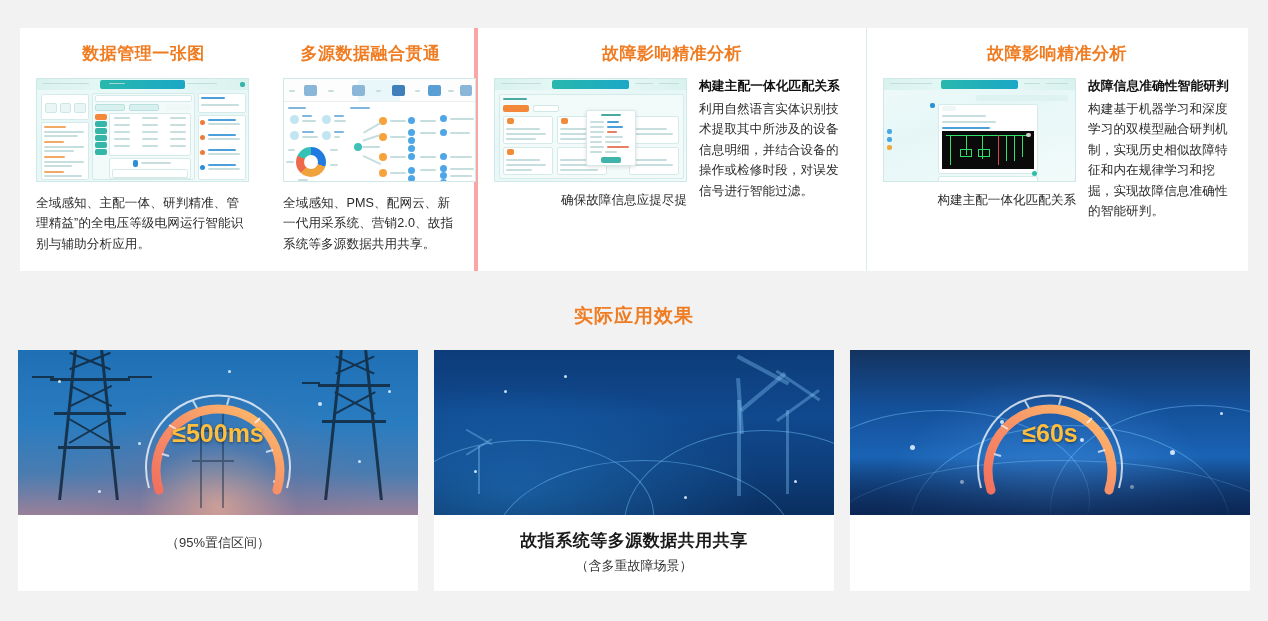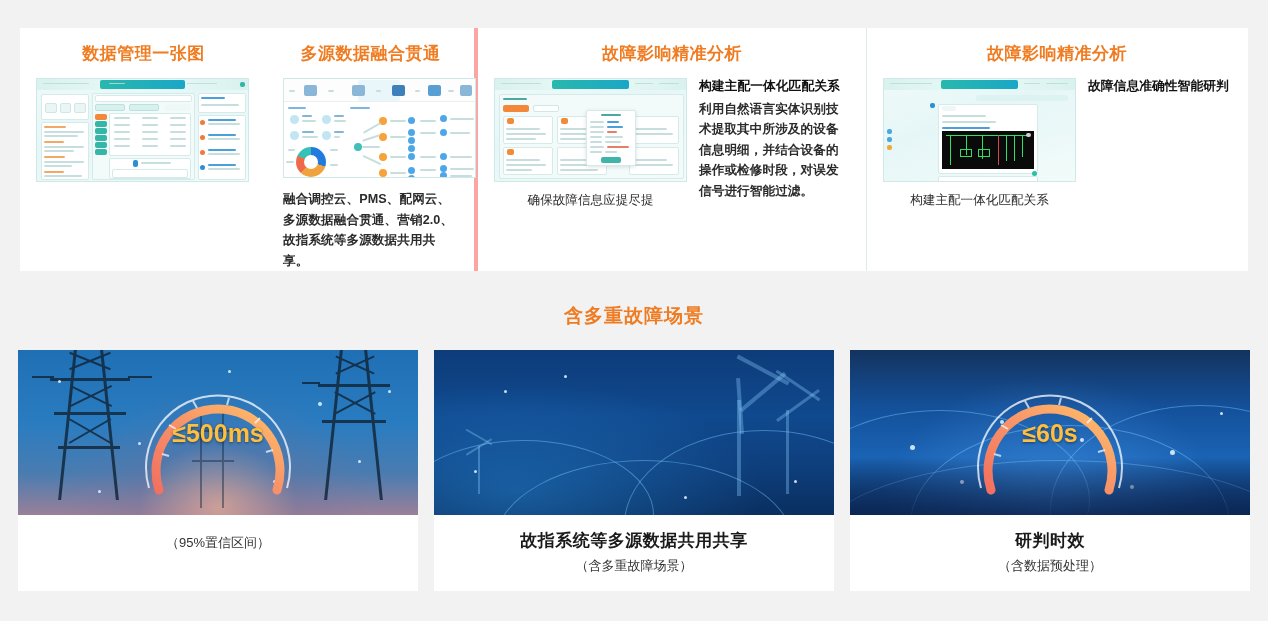--- a/index.html
+++ b/index.html
@@ -40,23 +40,22 @@
 
   .split { display: flex; gap: 12px; }
   .split .left { flex: 0 0 auto; }
   .split .right { flex: 1 1 auto; min-width: 0; }
 
   .desc {
     font-size: 12.6px;
     color: #2b2b2b;
     line-height: 1.62;
     letter-spacing: 0.1px;
-    font-weight: bold;
-  }
-  .desc-center { text-align: center; font-size: 12.6px; color: #2b2b2b; margin-top: 10px; }
+  }
+  .desc-center { text-align: right; font-size: 12.6px; color: #2b2b2b; margin-top: 10px; }
   .sub-head {
     font-size: 12.8px; font-weight: bold; color: #111;
     margin-bottom: 4px; white-space: nowrap;
   }
 
   
   .shot {
     position: relative; overflow: hidden;
     background: linear-gradient(160deg, #eefaf8 0%, #e6f6f7 40%, #f2fbfa 100%);
     border: 1px solid #cfe9e8;
@@ -201,20 +200,21 @@
         <div class="schip" style="left:163px;top:56px;width:5px;height:5px;background:#ef7a3c;border-radius:50%;"></div>
         <div class="sline" style="left:171px;top:55px;width:28px;background:#2b8fd6;"></div>
         <div class="sline" style="left:171px;top:59px;width:32px;"></div>
         <div class="schip" style="left:163px;top:71px;width:5px;height:5px;background:#ef7a3c;border-radius:50%;"></div>
         <div class="sline" style="left:171px;top:70px;width:28px;background:#2b8fd6;"></div>
         <div class="sline" style="left:171px;top:74px;width:32px;"></div>
         <div class="schip" style="left:163px;top:86px;width:5px;height:5px;background:#2b8fd6;border-radius:50%;"></div>
         <div class="sline" style="left:171px;top:85px;width:28px;background:#2b8fd6;"></div>
         <div class="sline" style="left:171px;top:89px;width:32px;"></div>
       </div>
+      <div class="desc" style="margin-top:11px;">全域感知、主配一体、研判精准、管理精益”的全电压等级电网运行智能识别与辅助分析应用。</div>
     </div>
 
     <div class="feature-col c2">
       <div class="feat-title">多源数据融合贯通</div>
       <div class="shot" style="width:193px;height:104px;background:#ffffff;">
         <div style="position:absolute;left:0;top:0;right:0;height:23px;background:#fdfdfd;border-bottom:1px solid #eee;"></div>
         <div class="schip" style="left:74px;top:1px;width:42px;height:21px;background:#eaf7fa;"></div>
         <div class="schip" style="left:20px;top:6px;width:13px;height:11px;background:#8ab7d8;border-radius:2px;"></div>
         <div class="schip" style="left:68px;top:6px;width:13px;height:11px;background:#8ab7d8;border-radius:2px;"></div>
         <div class="schip" style="left:108px;top:6px;width:13px;height:11px;background:#3f7fba;border-radius:2px;"></div>
@@ -275,21 +275,21 @@
         <div class="sline" style="left:166px;top:39px;width:24px;"></div>
         <div class="sline" style="left:166px;top:53px;width:20px;"></div>
         <div class="sline" style="left:166px;top:77px;width:22px;"></div>
         <div class="sline" style="left:166px;top:89px;width:24px;"></div>
         <div class="sline" style="left:166px;top:96px;width:22px;"></div>
         <div class="sline" style="left:136px;top:41px;width:16px;"></div>
         <div class="sline" style="left:136px;top:53px;width:16px;"></div>
         <div class="sline" style="left:136px;top:77px;width:16px;"></div>
         <div class="sline" style="left:136px;top:90px;width:16px;"></div>
       </div>
-      <div class="desc" style="margin-top:11px;">融合调控云、PMS、配网云、多源数据融合贯通、营销2.0、故指系统等多源数据共用共享。</div>
+      <div class="desc" style="margin-top:11px;">全域感知、PMS、配网云、新一代用采系统、营销2.0、故指系统等多源数据共用共享。</div>
     </div>
 
     <div class="feature-col c3">
       <div class="feat-title">故障影响精准分析</div>
       <div class="split">
         <div class="left">
           <div class="shot" style="width:193px;height:104px;">
             <div class="topbar"></div>
               <div class="titlepill"></div>
             <div class="sline" style="left:6px;top:3.5px;width:40px;"></div>
@@ -384,27 +384,28 @@
             <div class="sldline" style="left:76px;top:70px;width:12px;height:8px;background:transparent;border:1px solid #2ee06a;"></div>
             <div class="sldline" style="left:94px;top:70px;width:12px;height:8px;background:transparent;border:1px solid #2ee06a;"></div>
             <div class="schip" style="left:142px;top:54px;width:5px;height:4px;background:#cfcfcf;"></div>
             <div class="sbox" style="left:54px;top:97px;width:100px;height:7px;background:#fff;"></div>
             <div class="schip" style="left:148px;top:92px;width:5px;height:5px;background:#2bbfa6;border-radius:50%;"></div>
           </div>
           <div class="desc-center">构建主配一体化匹配关系</div>
         </div>
         <div class="right">
           <div class="sub-head">故障信息准确性智能研判</div>
+          <div class="desc">构建基于机器学习和深度学习的双模型融合研判机制，实现历史相似故障特征和内在规律学习和挖掘，实现故障信息准确性的智能研判。</div>
         </div>
       </div>
     </div>
 
   </div>
 
-  <div class="section-title">含多重故障场景</div>
+  <div class="section-title">实际应用效果</div>
 
   <div class="cards">
 
     <div class="card">
       <div class="hero h1">
         <div class="pylon" style="left:14px;top:0;width:120px;height:165px;">
           <i style="left:34px;top:0;width:3px;height:150px;transform:skewX(-6deg);"></i>
           <i style="left:76px;top:0;width:3px;height:150px;transform:skewX(6deg);"></i>
           <i style="left:18px;top:28px;width:80px;height:3px;"></i>
           <i style="left:22px;top:62px;width:72px;height:3px;"></i>
@@ -529,21 +530,17 @@
               <line x1="36" y1="55" x2="43" y2="59"></line>
               <line x1="60" y1="31" x2="64" y2="38"></line>
               <line x1="96" y1="28" x2="94" y2="35"></line>
               <line x1="127" y1="48" x2="122" y2="53"></line>
               <line x1="140" y1="80" x2="133" y2="82"></line>
             </g>
           </svg>
           <div class="val amber">≤60s</div>
         </div>
       </div>
-      <div class="cap">
-        <div class="t1">研判时效</div>
-        <div class="t2">（含数据预处理）</div>
-      </div>
     </div>
 
   </div>
 
 </div>
 
 </body></html>

